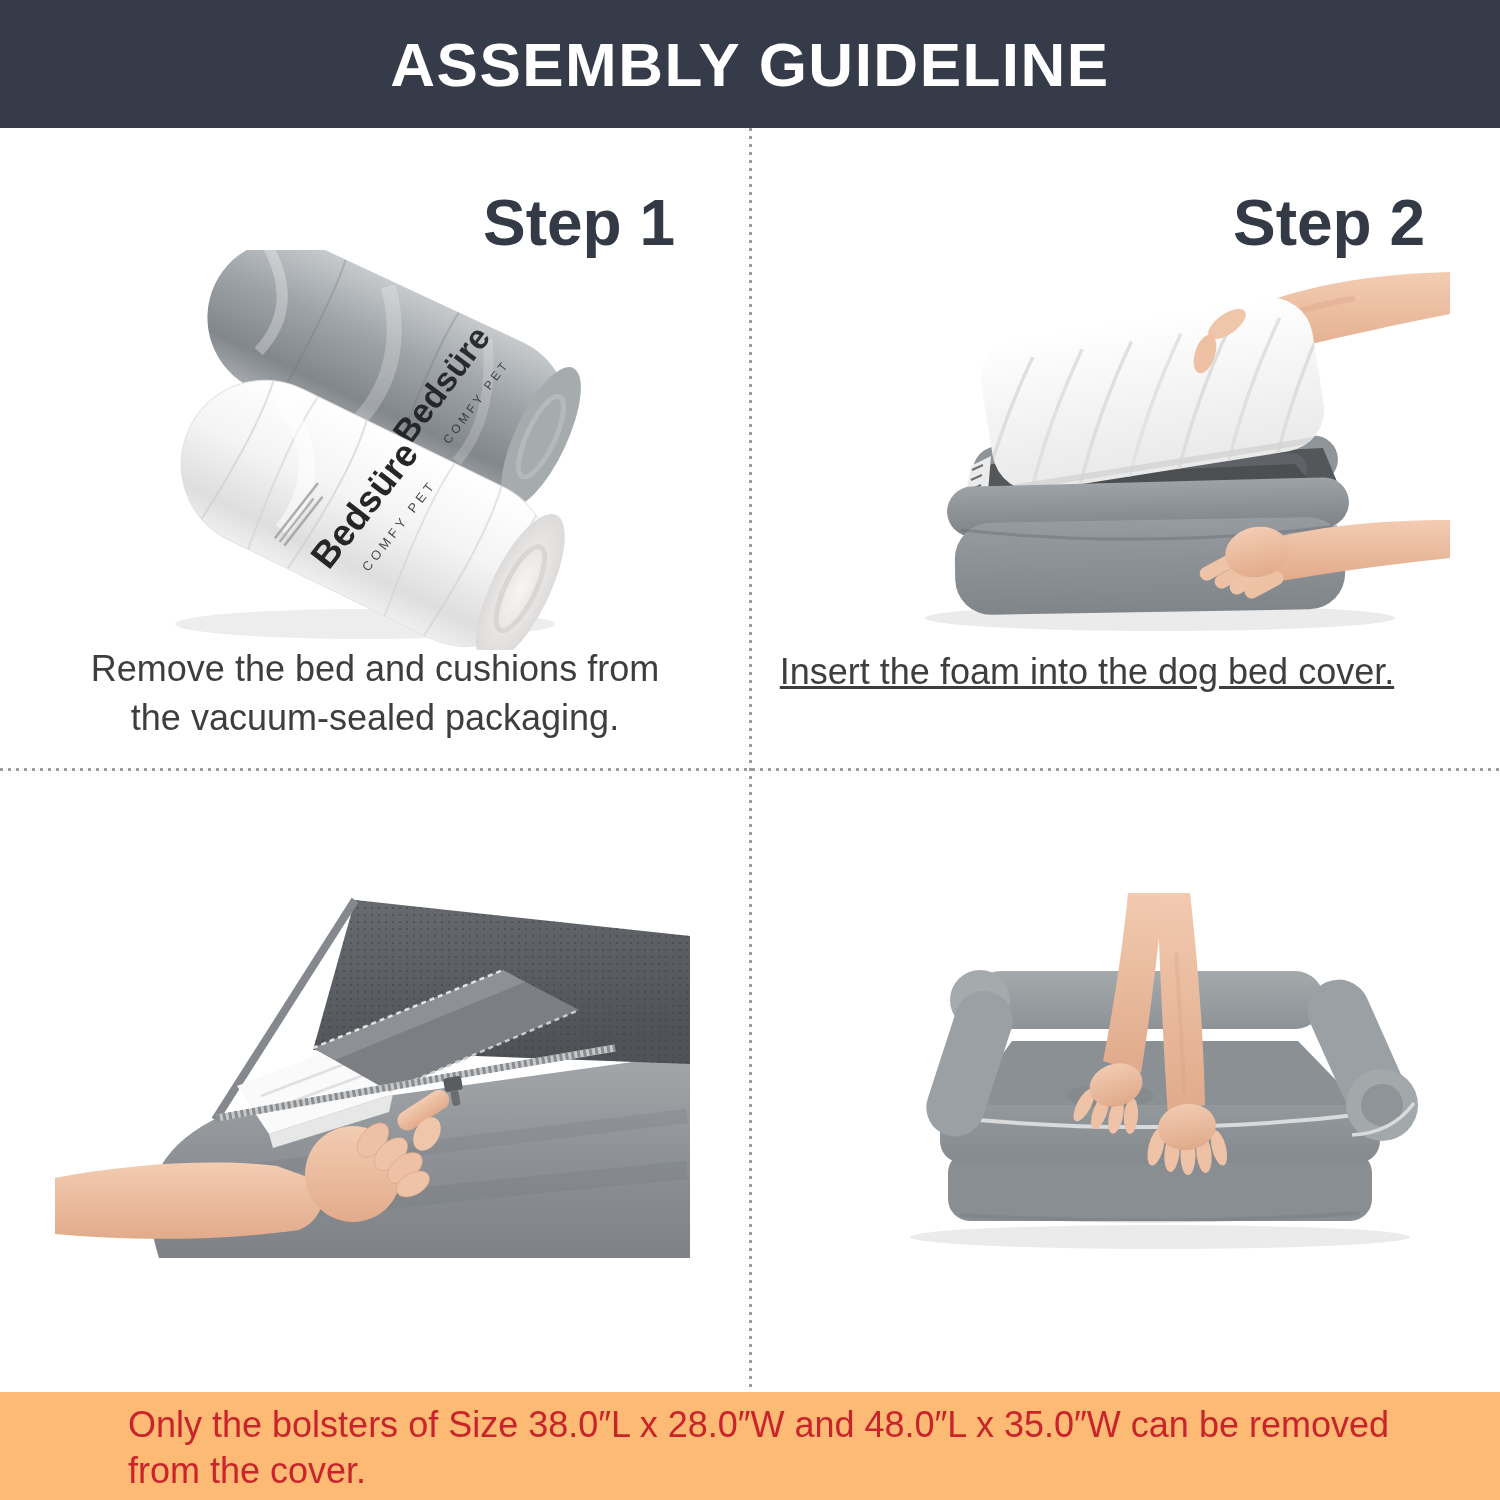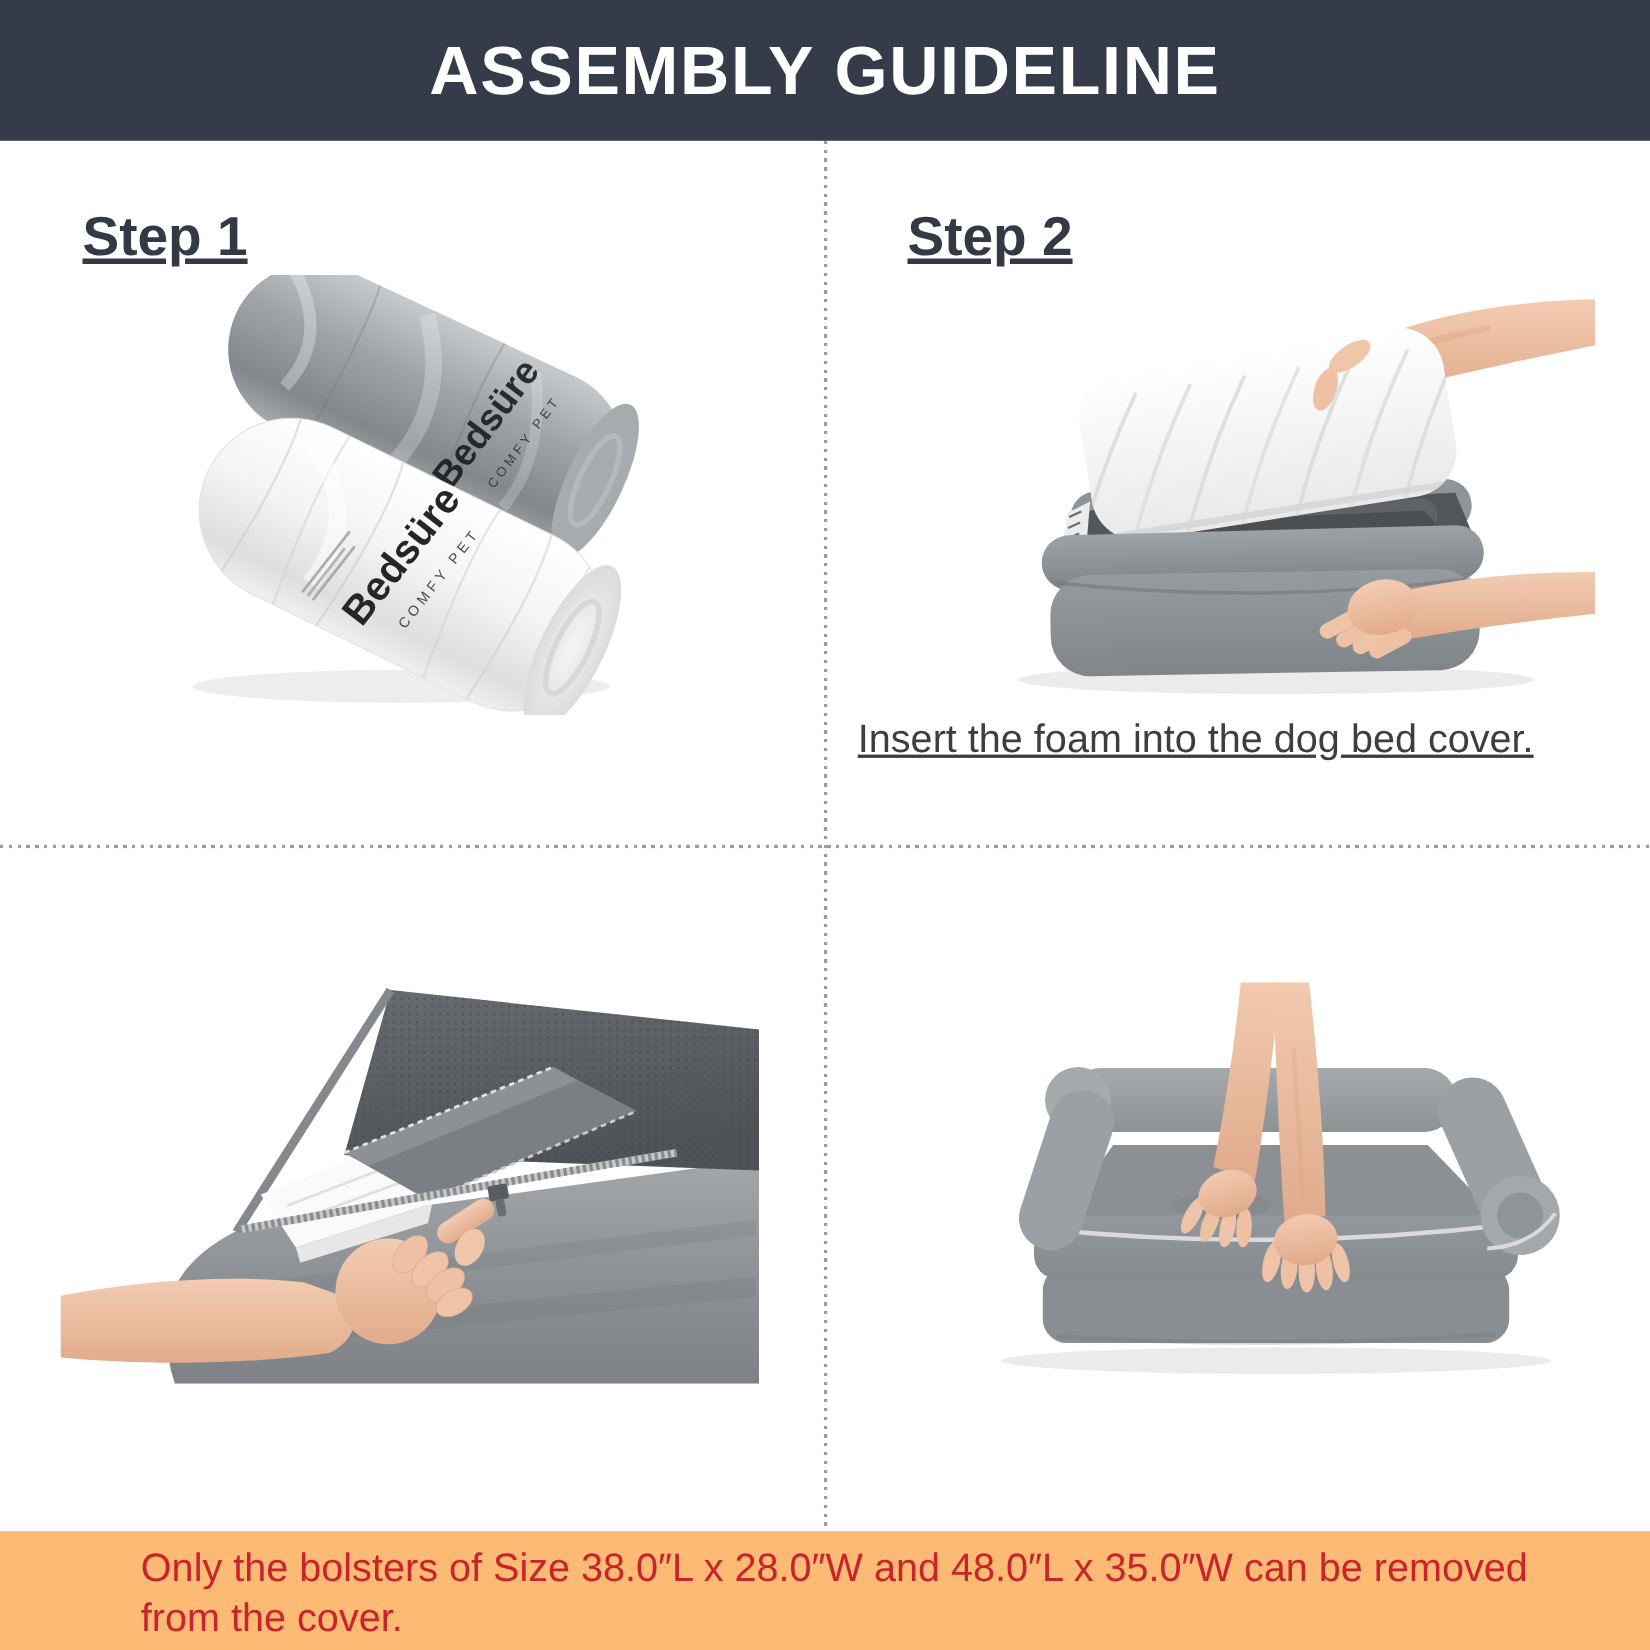--- a/index.html
+++ b/index.html
@@ -8,21 +8,21 @@
   
   #header{position:absolute;left:0;top:0;width:1500px;height:128px;background:#353b49;
           display:flex;align-items:center;justify-content:center;}
   #header .title{color:#ffffff;font-size:62px;font-weight:700;letter-spacing:1.5px;}
   
   .vdivider{position:absolute;left:749px;top:128px;width:3px;height:1264px;
             background-image:repeating-linear-gradient(to bottom,#9c9c9c 0 3px,transparent 3px 8px);}
   .hdivider{position:absolute;left:0;top:768px;width:1500px;height:3px;
             background-image:repeating-linear-gradient(to right,#9c9c9c 0 3px,transparent 3px 8px);}
   
-  .step-label{position:absolute;font-size:50px;font-weight:700;color:#333a46;text-align:left;text-decoration:underline;}
+  .step-label{position:absolute;font-size:64px;font-weight:700;color:#333a46;text-align:right;}
   #label1{left:75px;top:186px;width:600px;}
   #label2{left:825px;top:186px;width:600px;}
   #label3{left:75px;top:812px;width:600px;}
   #label4{left:825px;top:812px;width:600px;}
   
   .caption{position:absolute;font-size:36px;line-height:1.36;color:#3e3e3e;text-align:center;}
   #cap1{left:75px;top:645px;width:600px;}
   #cap2{left:737px;top:648px;width:700px;text-decoration:underline;}
   #cap3{left:25px;top:1280px;width:700px;}
   #cap4{left:820px;top:1278px;width:610px;}
@@ -307,20 +307,21 @@
         <ellipse cx="296" cy="254" rx="7.5" ry="19" fill="#efc3a8" transform="rotate(14 296 254)"></ellipse>
         <ellipse cx="312" cy="260" rx="7.5" ry="19" fill="#eec0a4" transform="rotate(6 312 260)"></ellipse>
         <ellipse cx="328" cy="263" rx="7.5" ry="19" fill="#efc3a8"></ellipse>
         <ellipse cx="344" cy="261" rx="7.5" ry="19" fill="#eec0a4" transform="rotate(-6 344 261)"></ellipse>
         <ellipse cx="359" cy="255" rx="7" ry="18" fill="#efc3a8" transform="rotate(-14 359 255)"></ellipse>
         <ellipse cx="327" cy="234" rx="29" ry="23" fill="url(#s4skin)" transform="rotate(-8 327 234)"></ellipse>
       </g>
     </svg>
   </div>
 
+  <div id="cap1" class="caption">Remove the bed and cushions from the vacuum-sealed packaging.</div>
   <div id="cap2" class="caption">Insert the foam into the dog bed cover.</div>
 
   <div id="footer">
     <div class="note">
       <div>Only the bolsters of Size 38.0″L x 28.0″W  and 48.0″L x 35.0″W can be removed</div>
       <div>from the cover.</div>
     </div>
   </div>
 
 </div>

